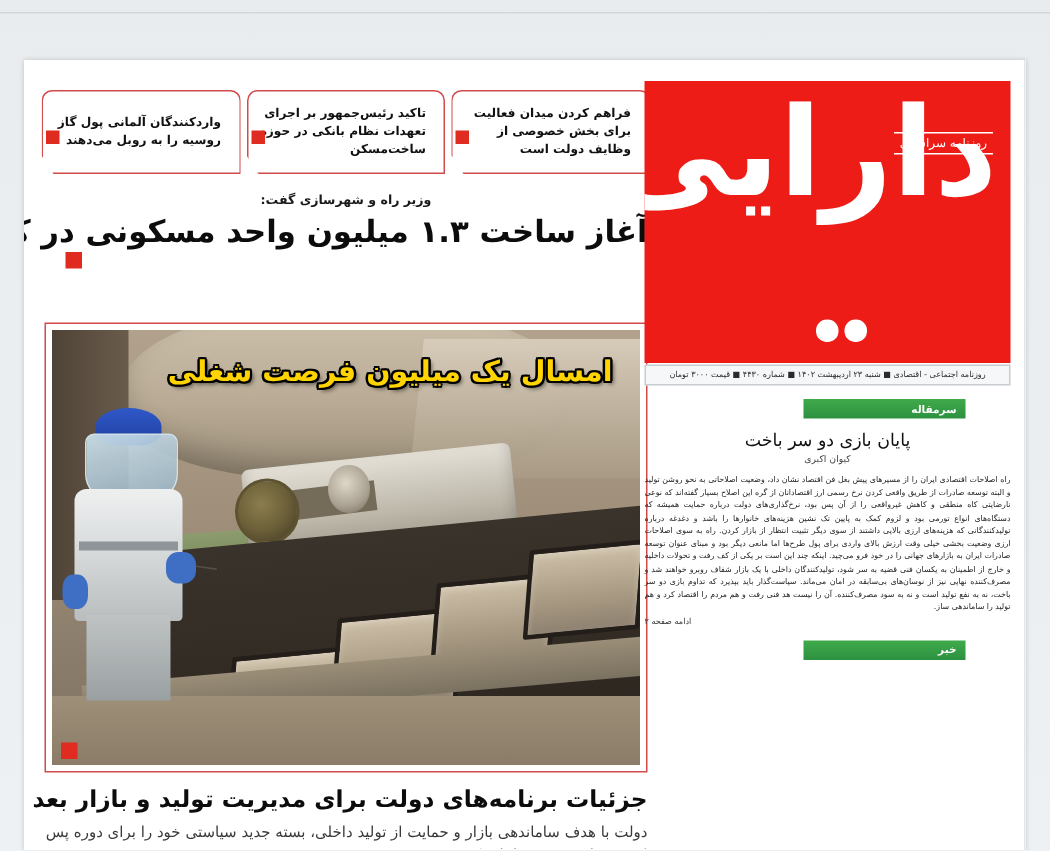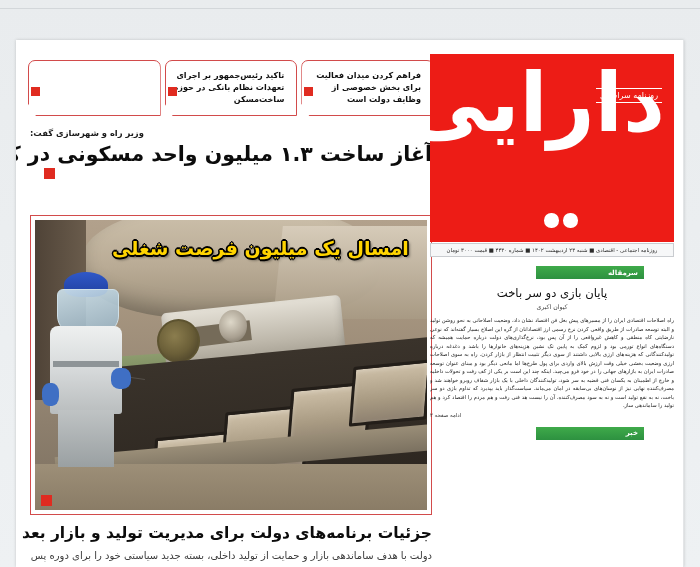--- a/index.html
+++ b/index.html
@@ -80,21 +80,21 @@
     height: 9px;
     background: #e02b20;
   }
 
   
   .lead {
     position: absolute;
     top: 88px;
     right: 252px;
     left: 14px;
-    text-align: left;
+    text-align: center;
     direction: rtl;
   }
   .lead .kicker {
     font-size: 8.4px;
     font-weight: bold;
     color: #1a1a1a;
     margin-bottom: 4px;
     letter-spacing: -0.2px;
   }
   .lead .title {
@@ -473,20 +473,21 @@
 
 <div id="page">
   <div class="top-rule"></div>
 
   <div id="sheet">
     <div class="sheet-inner">
 
       <div class="teaser-row">
         <div class="teaser">
           <span class="bullet"></span>
+          <span class="txt">واردکنندگان آلمانی پول گاز روسیه را به روبل می‌دهند</span>
         </div>
         <div class="teaser">
           <span class="bullet"></span>
           <span class="txt">تاکید رئیس‌جمهور بر اجرای تعهدات نظام بانکی در حوزه ساخت‌مسکن</span>
         </div>
         <div class="teaser">
           <span class="bullet"></span>
           <span class="txt">فراهم کردن میدان فعالیت برای بخش خصوصی از وظایف دولت است</span>
         </div>
       </div>

